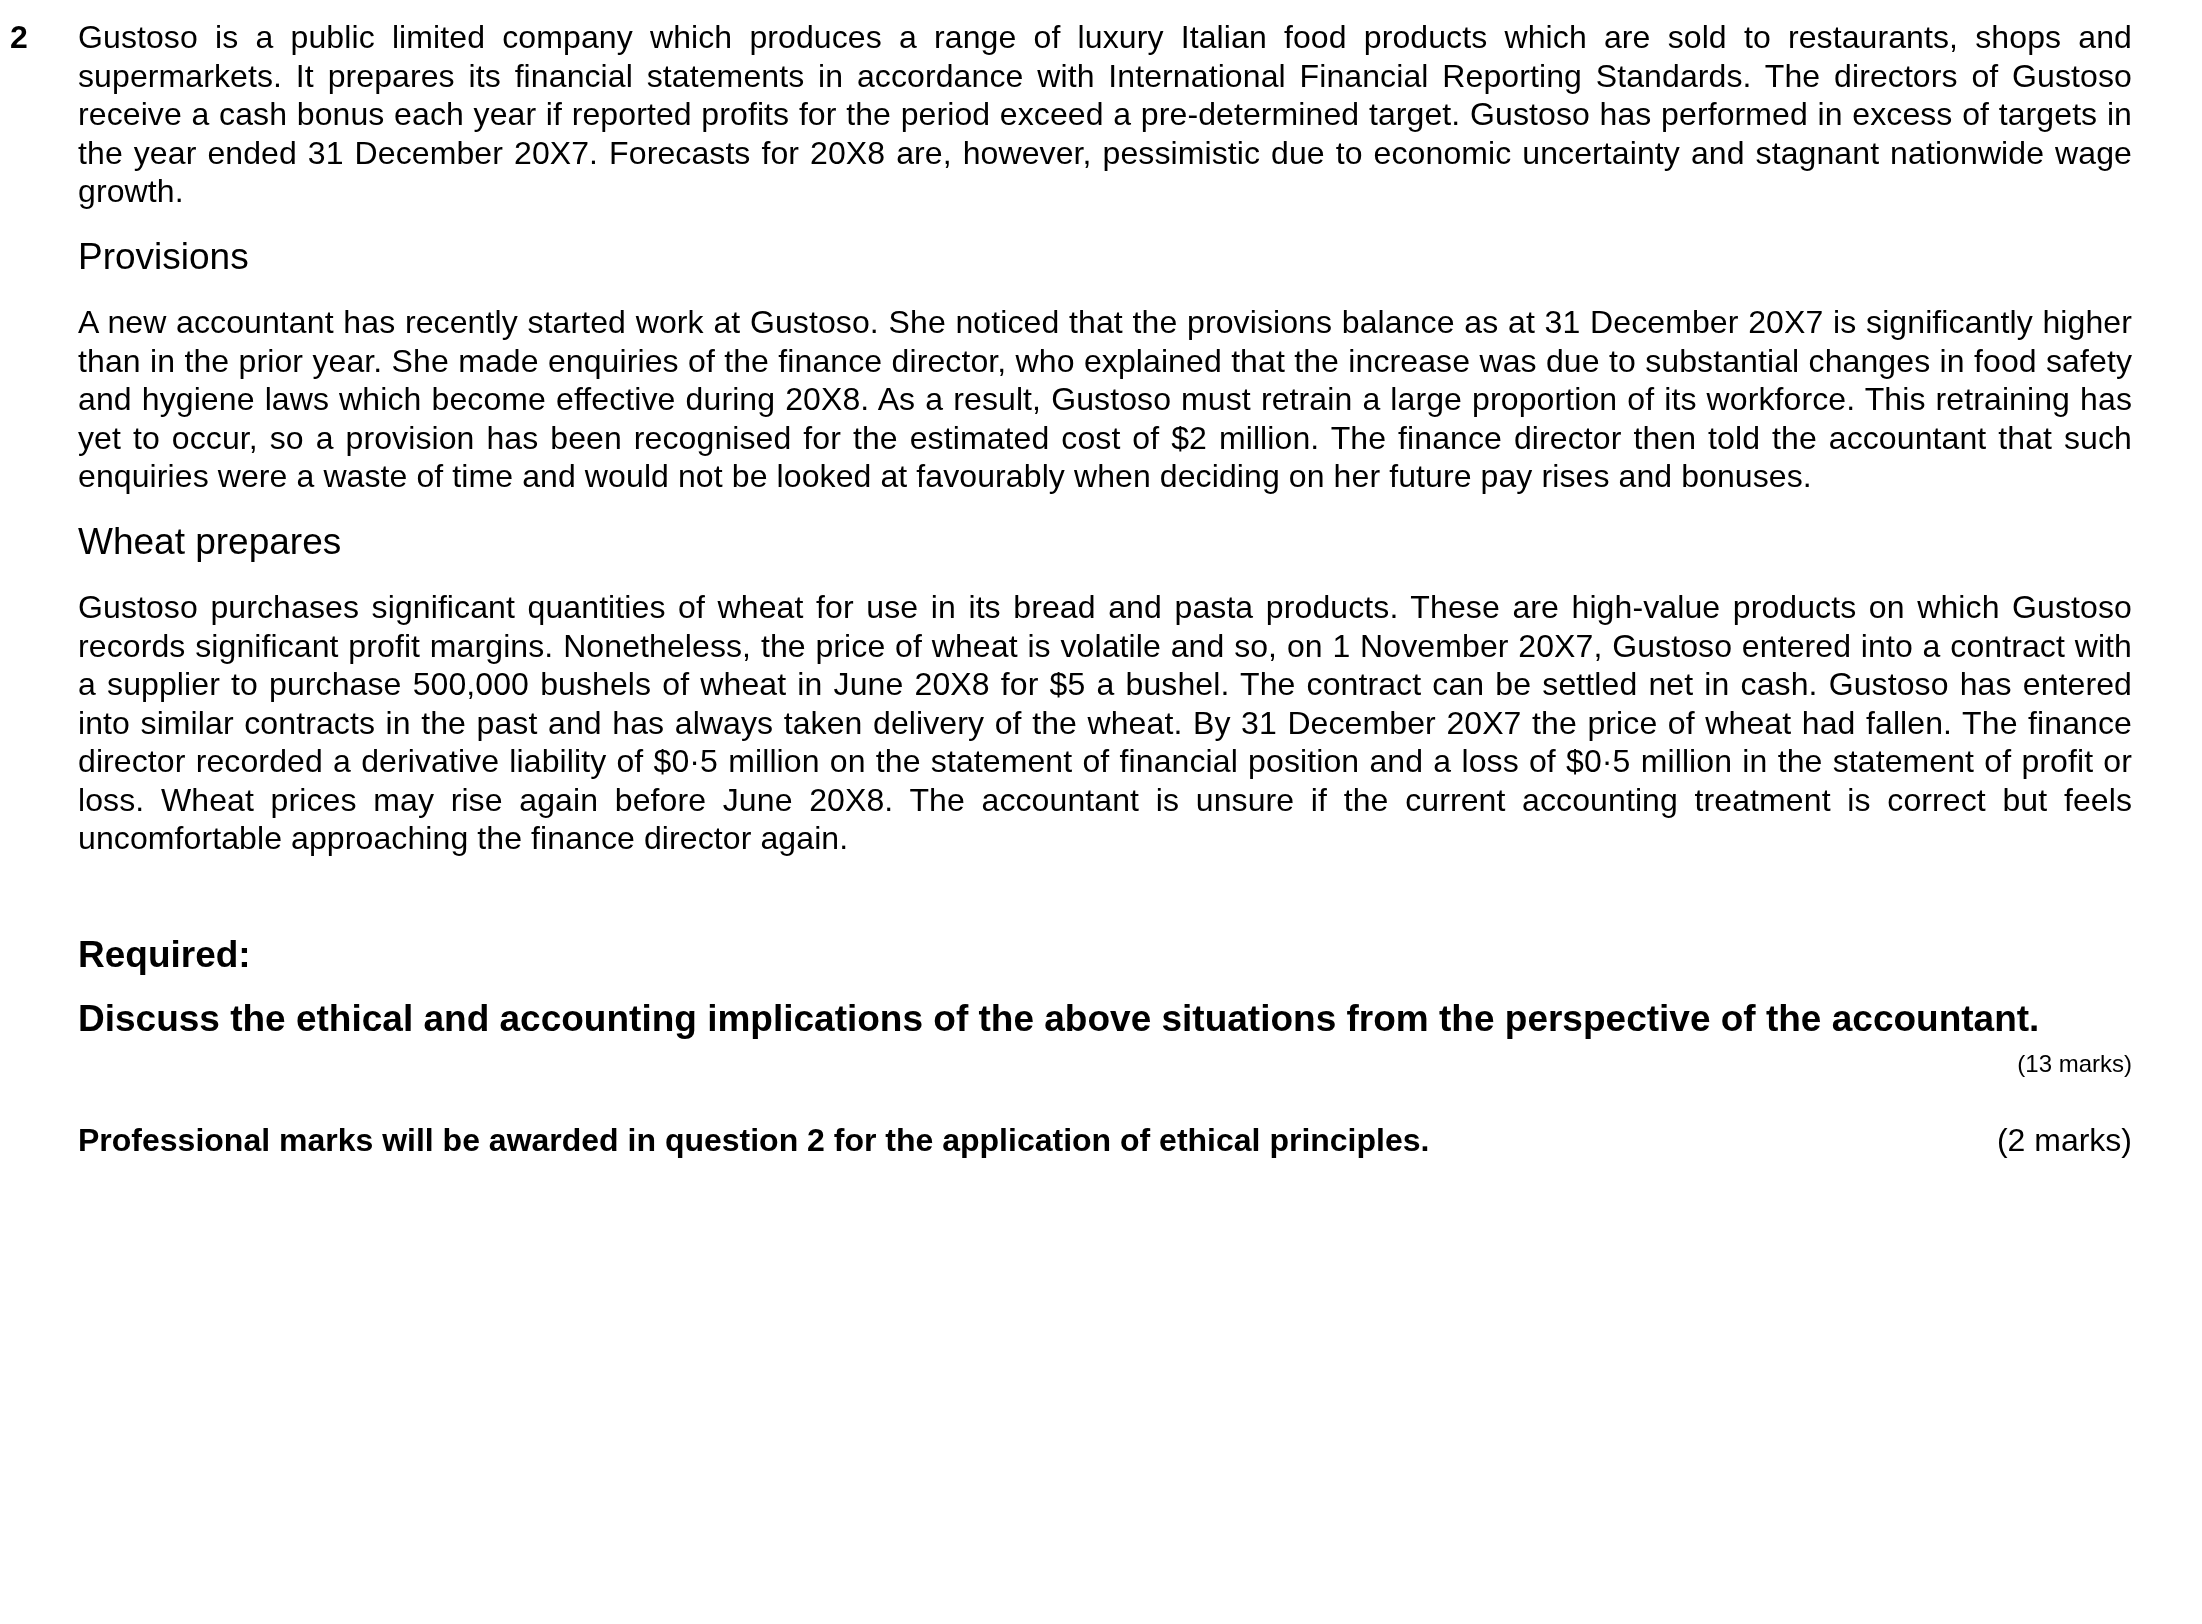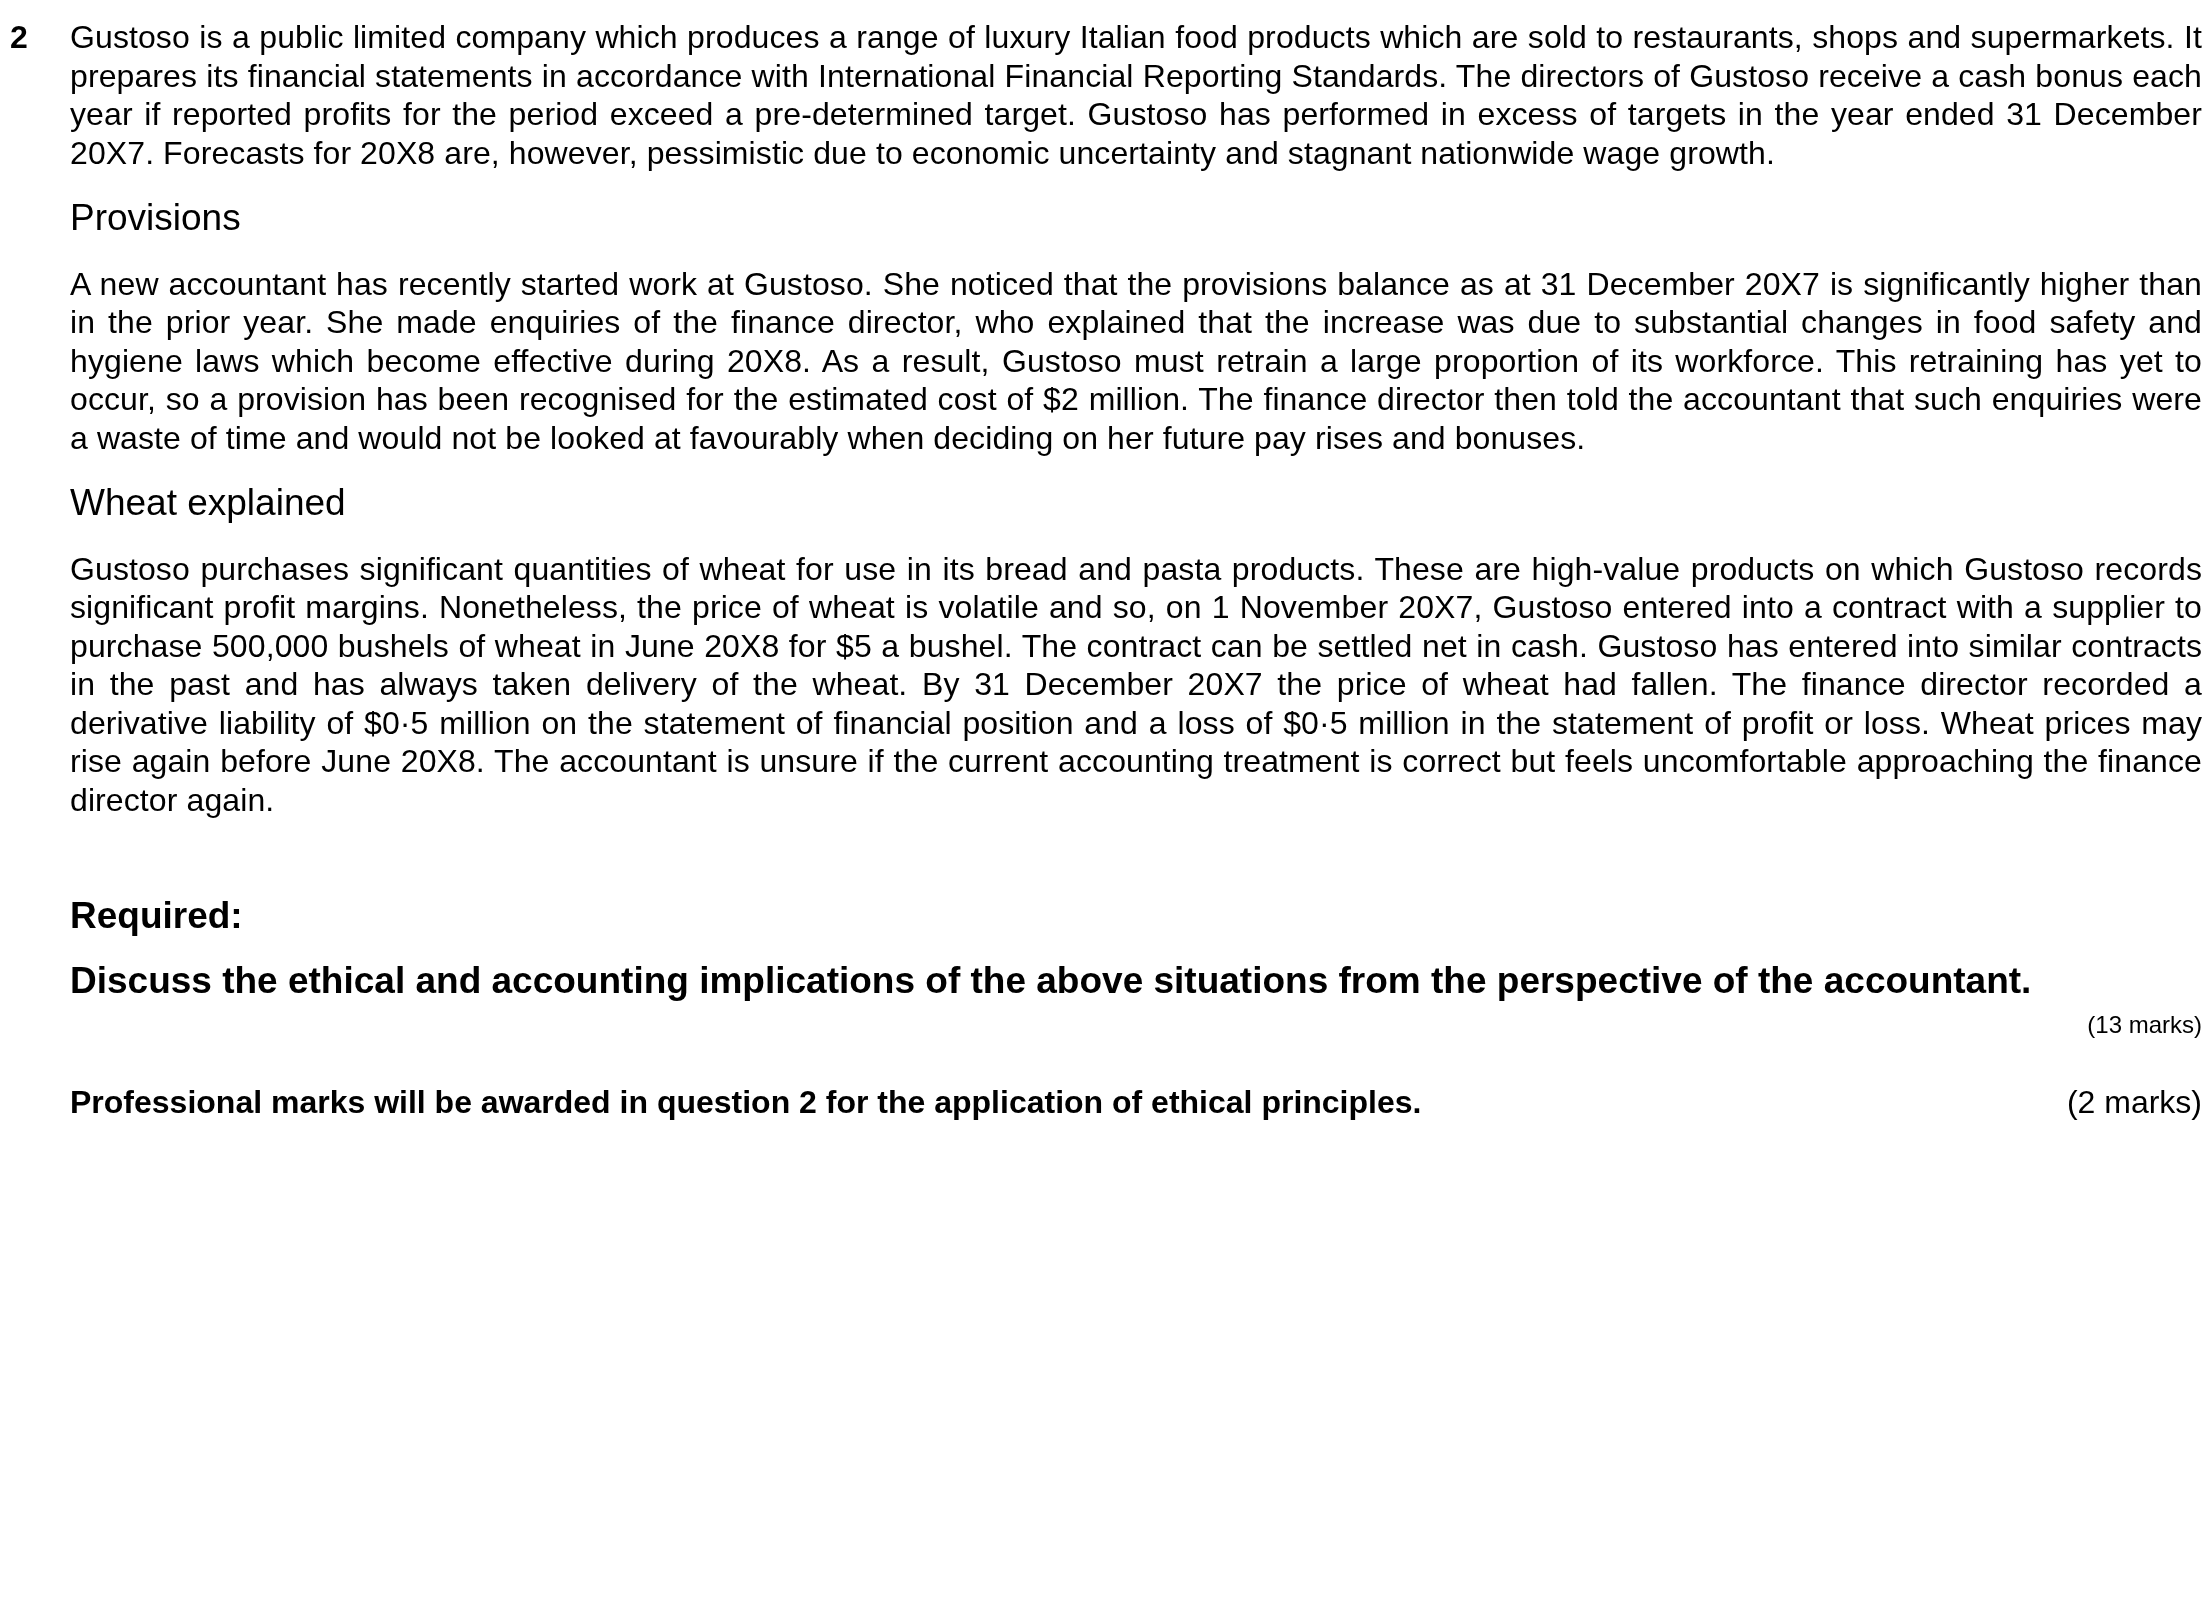--- a/index.html
+++ b/index.html
@@ -34,20 +34,22 @@
     font-weight: bold;
     font-size: 32px;
     line-height: 38px;
     text-align: left;
     padding-left: 10px;
     box-sizing: border-box;
     font-stretch: condensed;
   }
   .qbody {
     flex: 1 1 auto;
+    padding-right: 70px;
+    margin-left: 8px;
   }
 
   
   .para {
     font-size: 32px;
     line-height: 38.5px;
     text-align: justify;
     text-justify: inter-word;
     font-stretch: condensed;
     margin: 0;
@@ -104,21 +106,21 @@
       <div class="sp-head"></div>
 
       <div class="subhead">Provisions</div>
 
       <div class="sp-head"></div>
 
       <p class="para">A new accountant has recently started work at Gustoso. She noticed that the provisions balance as at 31 December 20X7 is significantly higher than in the prior year. She made enquiries of the finance director, who explained that the increase was due to substantial changes in food safety and hygiene laws which become effective during 20X8. As a result, Gustoso must retrain a large proportion of its workforce. This retraining has yet to occur, so a provision has been recognised for the estimated cost of $2 million. The finance director then told the accountant that such enquiries were a waste of time and would not be looked at favourably when deciding on her future pay rises and bonuses.</p>
 
       <div class="sp-head"></div>
 
-      <div class="subhead">Wheat explained</div>
+      <div class="subhead">Wheat prepares</div>
 
       <div class="sp-head"></div>
 
       <p class="para">Gustoso purchases significant quantities of wheat for use in its bread and pasta products. These are high-value products on which Gustoso records significant profit margins. Nonetheless, the price of wheat is volatile and so, on 1 November 20X7, Gustoso entered into a contract with a supplier to purchase 500,000 bushels of wheat in June 20X8 for $5 a bushel. The contract can be settled net in cash. Gustoso has entered into similar contracts in the past and has always taken delivery of the wheat. By 31 December 20X7 the price of wheat had fallen. The finance director recorded a derivative liability of $0·5 million on the statement of financial position and a loss of $0·5 million in the statement of profit or loss. Wheat prices may rise again before June 20X8. The accountant is unsure if the current accounting treatment is correct but feels uncomfortable approaching the finance director again.</p>
 
       <div class="sp-big"></div>
 
       <div class="subhead bold">Required:</div>
 
       <div class="sp-req"></div>

